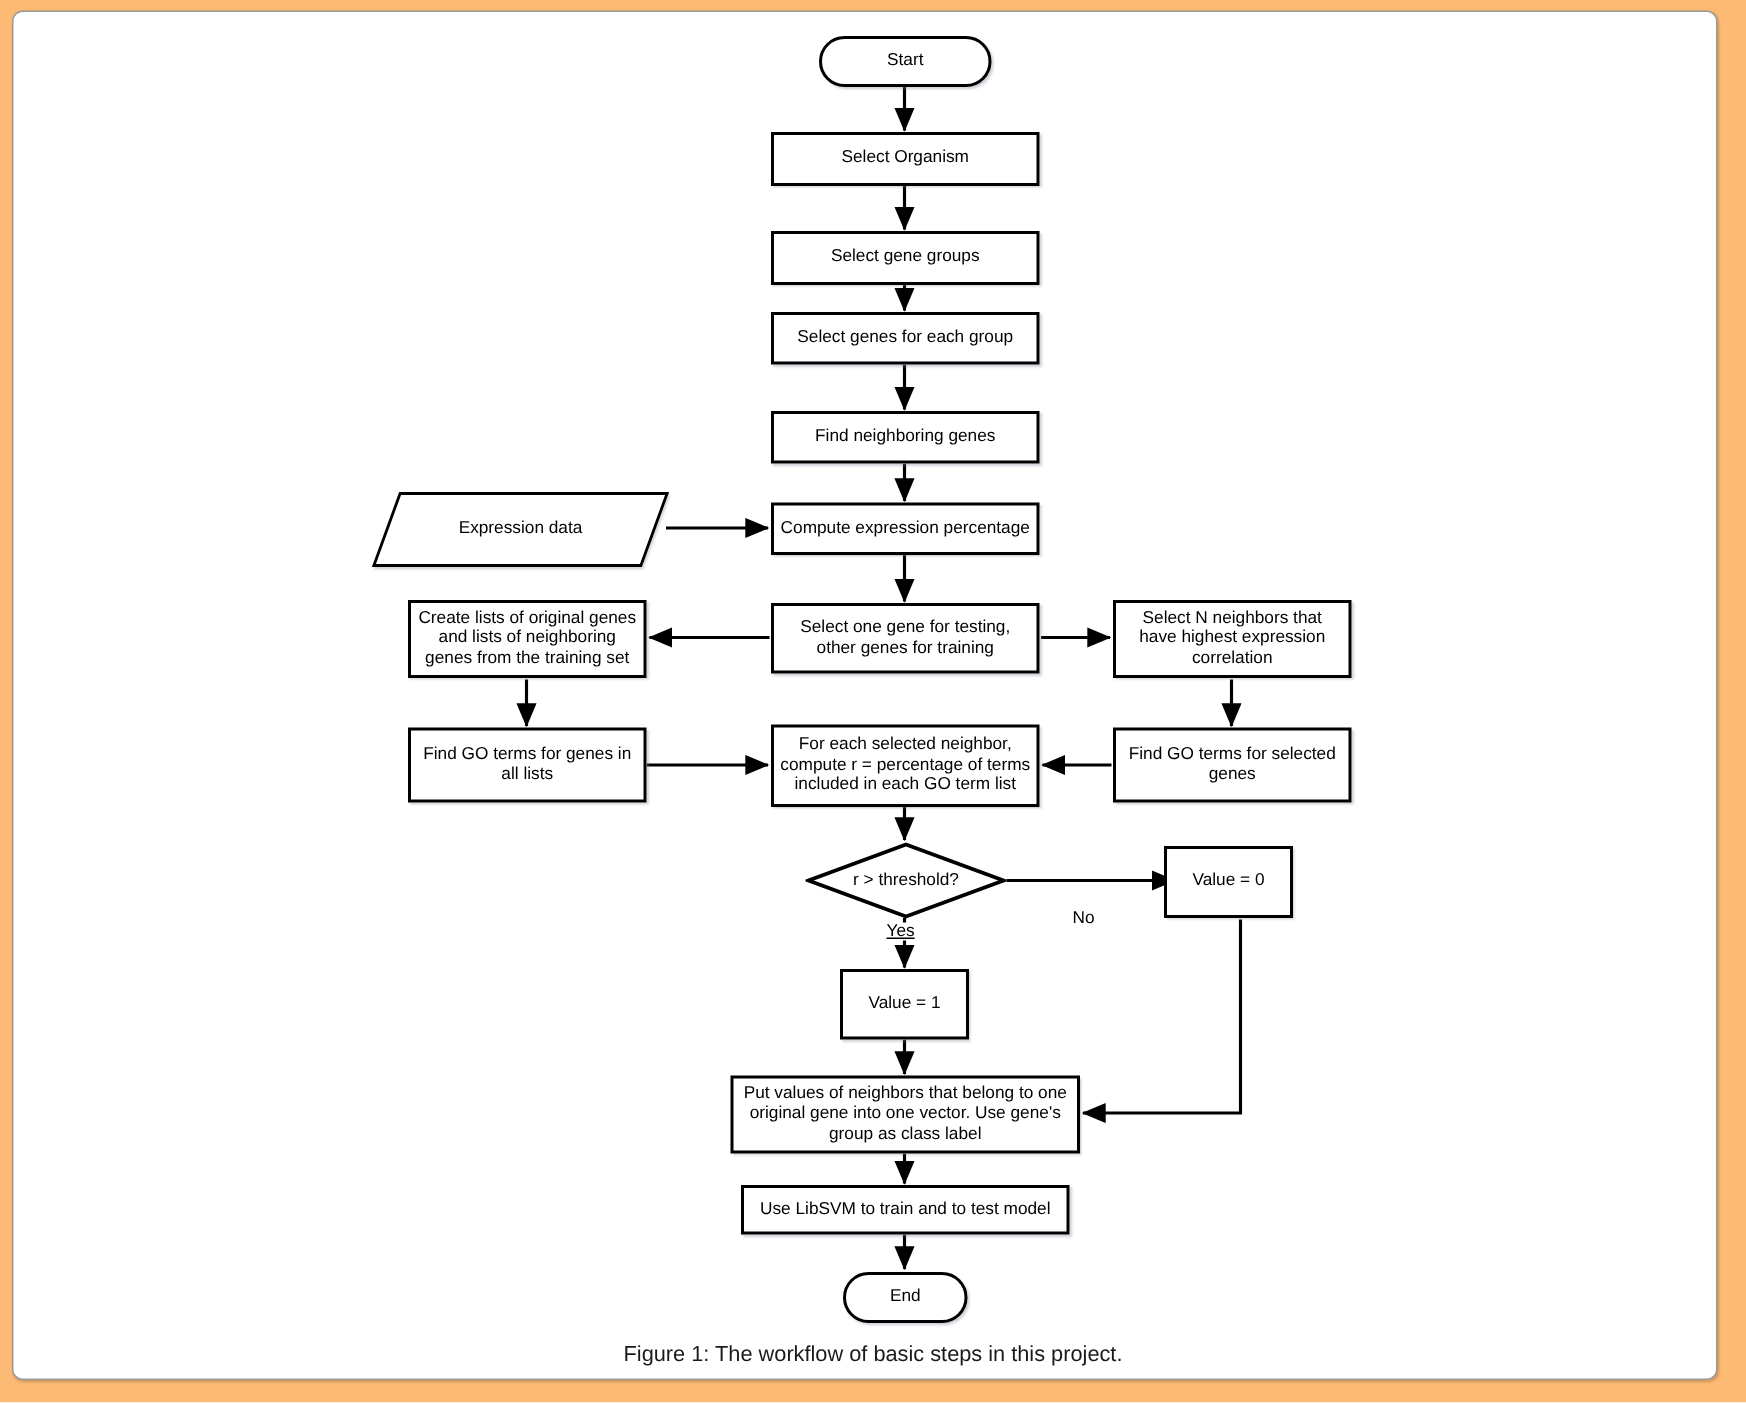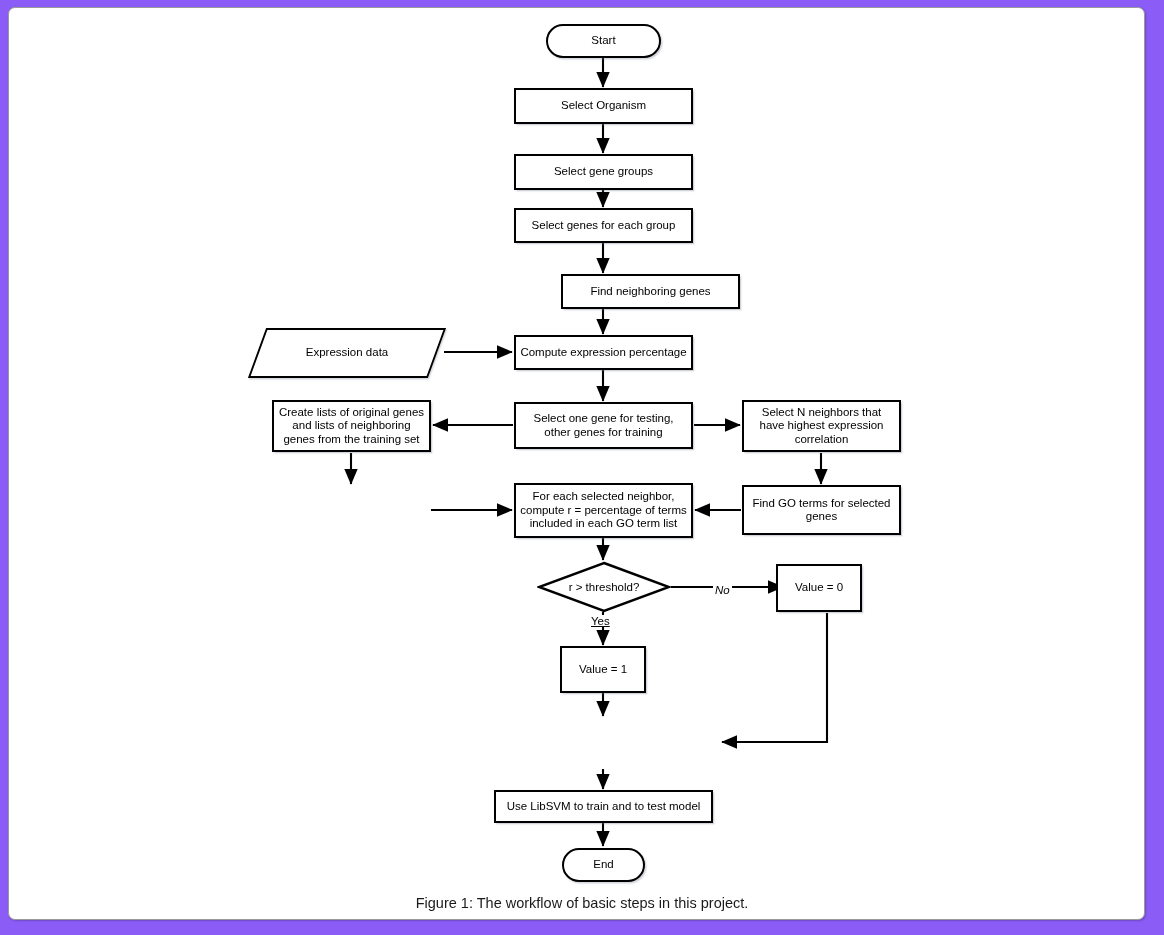--- a/index.html
+++ b/index.html
@@ -8,21 +8,21 @@
     padding: 0;
     background: #ffffff;
   }
   body {
     font-family: "Liberation Sans", sans-serif;
   }
   #page {
     position: relative;
     width: 1164px;
     height: 935px;
-    background: #8b5cf6;
+    background: #fdba74;
     overflow: hidden;
   }
   
   #page-frame {
     position: absolute;
     left: 8px;
     top: 7px;
     width: 1137px;
     height: 913px;
     border: 1px solid #9a9a9a;
@@ -210,21 +210,21 @@
     </div>
 
     <div class="node process" style="left:514px; top:154px; width:179px; height:36px;">
       <span class="label">Select gene groups</span>
     </div>
 
     <div class="node process" style="left:514px; top:208px; width:179px; height:35px;">
       <span class="label">Select genes for each group</span>
     </div>
 
-    <div class="node process" style="left:514px; top:274px; width:179px; height:35px;margin-left:47px;">
+    <div class="node process" style="left:514px; top:274px; width:179px; height:35px;">
       <span class="label">Find neighboring genes</span>
     </div>
 
     <div class="data-node" style="left:257px; top:328px; width:180px; height:50px;">
       <span class="skew"></span>
       <span class="label">Expression data</span>
     </div>
 
     <div class="node process" style="left:514px; top:335px; width:179px; height:35px;">
       <span class="label">Compute expression percentage</span>
@@ -235,48 +235,54 @@
     </div>
 
     <div class="node process" style="left:272px; top:400px; width:159px; height:52px;justify-content:center;">
       <span class="label">Create lists of original genes and lists of neighboring genes from the training set</span>
     </div>
 
     <div class="node process" style="left:742px; top:400px; width:159px; height:52px;">
       <span class="label">Select N neighbors that have highest expression correlation</span>
     </div>
 
+    <div class="node process" style="left:272px; top:485px; width:159px; height:50px;">
+      <span class="label">Find GO terms for genes in all lists</span>
+    </div>
 
     <div class="node process" style="left:514px; top:483px; width:179px; height:55px;">
       <span class="label">For each selected neighbor, compute r = percentage of terms included in each GO term list</span>
     </div>
 
     <div class="node process" style="left:742px; top:485px; width:159px; height:50px;">
       <span class="label">Find GO terms for selected genes</span>
     </div>
 
     <div class="decision" style="left:537px; top:561px; width:134px; height:52px;">
       <svg class="dia" viewBox="0 0 134 52" preserveAspectRatio="none" xmlns="http://www.w3.org/2000/svg">
         <polygon points="67,2 132,26 67,50 2,26" fill="#ffffff" stroke="#000000" stroke-width="2.4"></polygon>
       </svg>
       <span class="label">r &gt; threshold?</span>
     </div>
 
     <div class="edge-label" style="left:589px; top:615px;text-decoration:underline;">Yes</div>
 
-    <div class="edge-label" style="left:713px; top:584px;font-style:italic;">No</div>
+    <div class="edge-label" style="left:713px; top:606px;">No</div>
 
     <div class="node process" style="left:560px; top:646px; width:86px; height:47px;">
       <span class="label">Value = 1</span>
     </div>
 
     <div class="node process" style="left:776px; top:564px; width:86px; height:48px;text-align:right;">
       <span class="label">Value = 0</span>
     </div>
 
+    <div class="node process" style="left:487px; top:717px; width:233px; height:52px;">
+      <span class="label">Put values of neighbors that belong to one original gene into one vector. Use gene's group as class label</span>
+    </div>
 
     <div class="node process" style="left:494px; top:790px; width:219px; height:33px;">
       <span class="label">Use LibSVM to train and to test model</span>
     </div>
 
     <div class="node terminator" style="left:562px; top:848px; width:83px; height:34px;">
       <span class="label">End</span>
     </div>
 
     <div id="caption">

